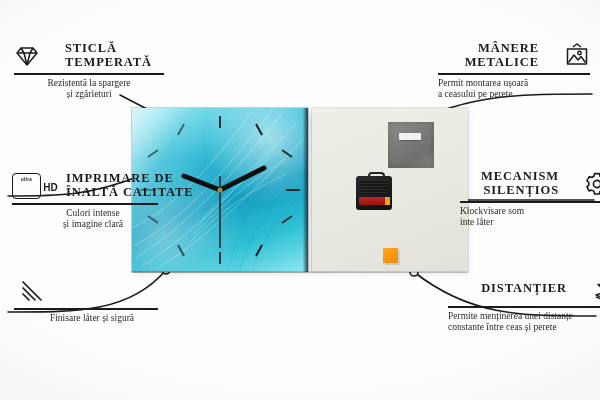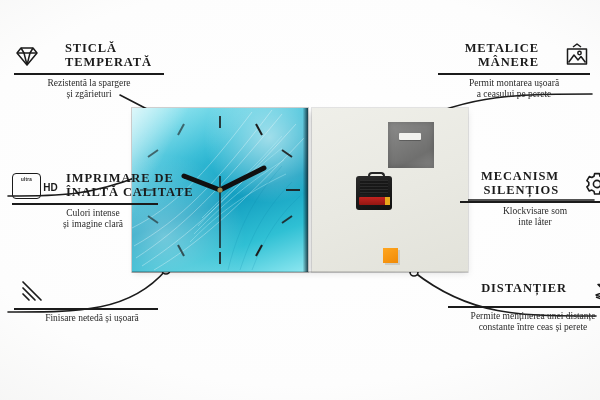--- a/index.html
+++ b/index.html
@@ -121,21 +121,21 @@
   .callout .sub{
     font-family:"Liberation Serif", serif;
     font-size:9.5px;line-height:11.5px;color:#2a2a2a;
     margin-top:3px;white-space:pre-line;
   }
   .left  .head{justify-content:flex-start;}
   .left  .title{text-align:left;}
   .left  .sub{text-align:center;}
   .right .head{justify-content:flex-end;}
   .right .title{text-align:right;}
-  .right .sub{text-align:center;}
+  .right .sub{text-align:left;}
 
   .ico{width:26px;height:26px;flex:0 0 26px;display:block;}
   .ico-hd{
     width:27px;height:24px;flex:0 0 27px;
     border:1.6px solid #1b1b1b;border-radius:4px;
     display:flex;flex-direction:column;align-items:center;justify-content:center;
     line-height:1;
   }
   .ico-hd .u{font-size:4.5px;letter-spacing:.2px;font-weight:700;color:#1b1b1b;font-family:"Liberation Sans",sans-serif;}
   .ico-hd .hd{font-size:10px;font-weight:700;color:#1b1b1b;font-family:"Liberation Sans",sans-serif;margin-top:.5px;padding-left:48px;}
@@ -279,28 +279,28 @@
     <div class="head">
       <svg class="ico" viewBox="0 0 26 26">
         <g stroke="#1b1b1b" stroke-width="1.7" stroke-linecap="round">
           <line x1="3" y1="4" x2="21" y2="22"></line>
           <line x1="3" y1="10" x2="15" y2="22"></line>
           <line x1="3" y1="16" x2="9" y2="22"></line>
         </g>
       </svg>
     </div>
     <div class="rule" style="width:144px;margin-left:-6px;"></div>
-    <div class="sub" style="margin-left:-6px;">Finisare netedă și ușoară</div>
+    <div class="sub" style="margin-left:-6px;">Finisare låter și sigură</div>
   </div>
 
   <div class="callout right" id="c-manere">
     <div class="head">
       <div>
+        <div class="title">MÂNERE</div>
         <div class="title">METALICE</div>
-        <div class="title">MÂNERE</div>
       </div>
       <svg class="ico" viewBox="0 0 26 26">
         <g fill="none" stroke="#1b1b1b" stroke-width="1.5" stroke-linejoin="round">
           <path d="M9 4 L13 1 L17 4"></path>
           <rect x="3.5" y="6" width="19" height="15"></rect>
           <path d="M4.5 19.5 L10 12 L14 17 L17 13.5 L21.5 19.5"></path>
           <circle cx="15.5" cy="10" r="1.7"></circle>
         </g>
       </svg>
     </div>

